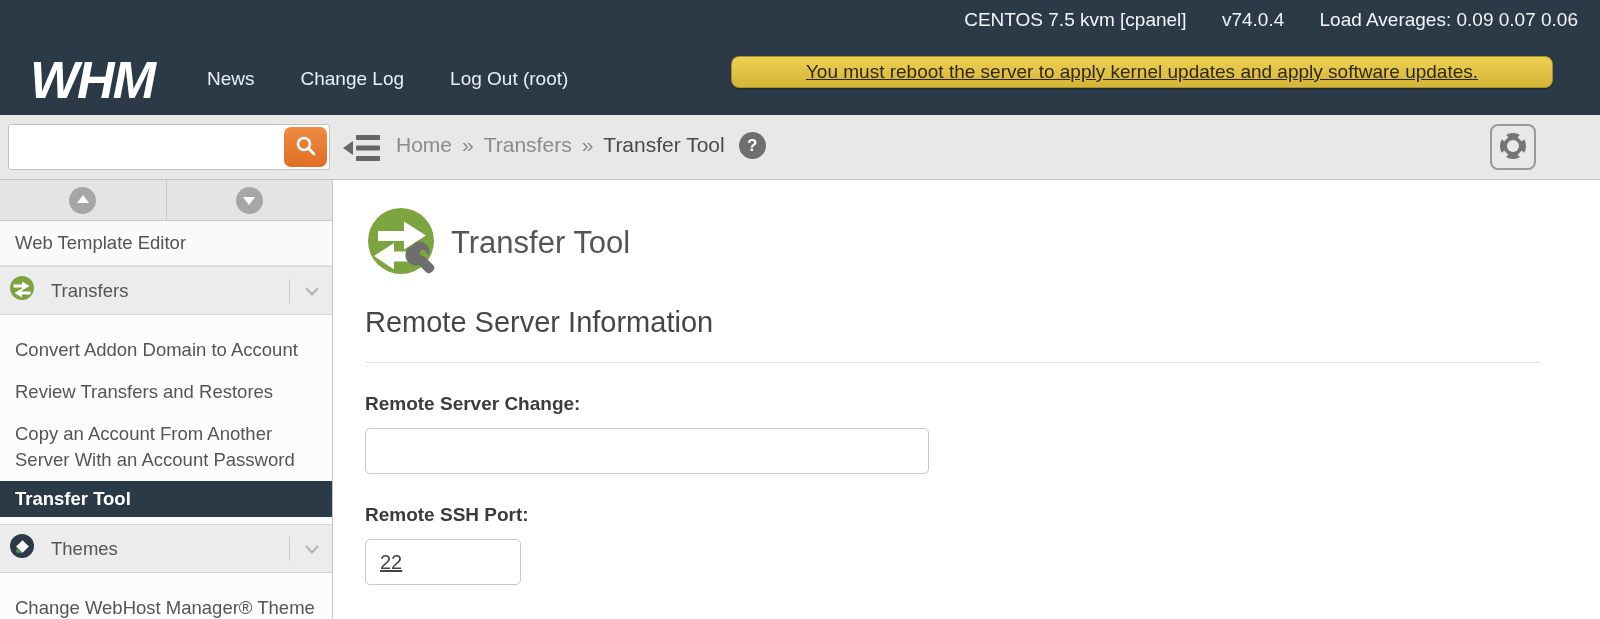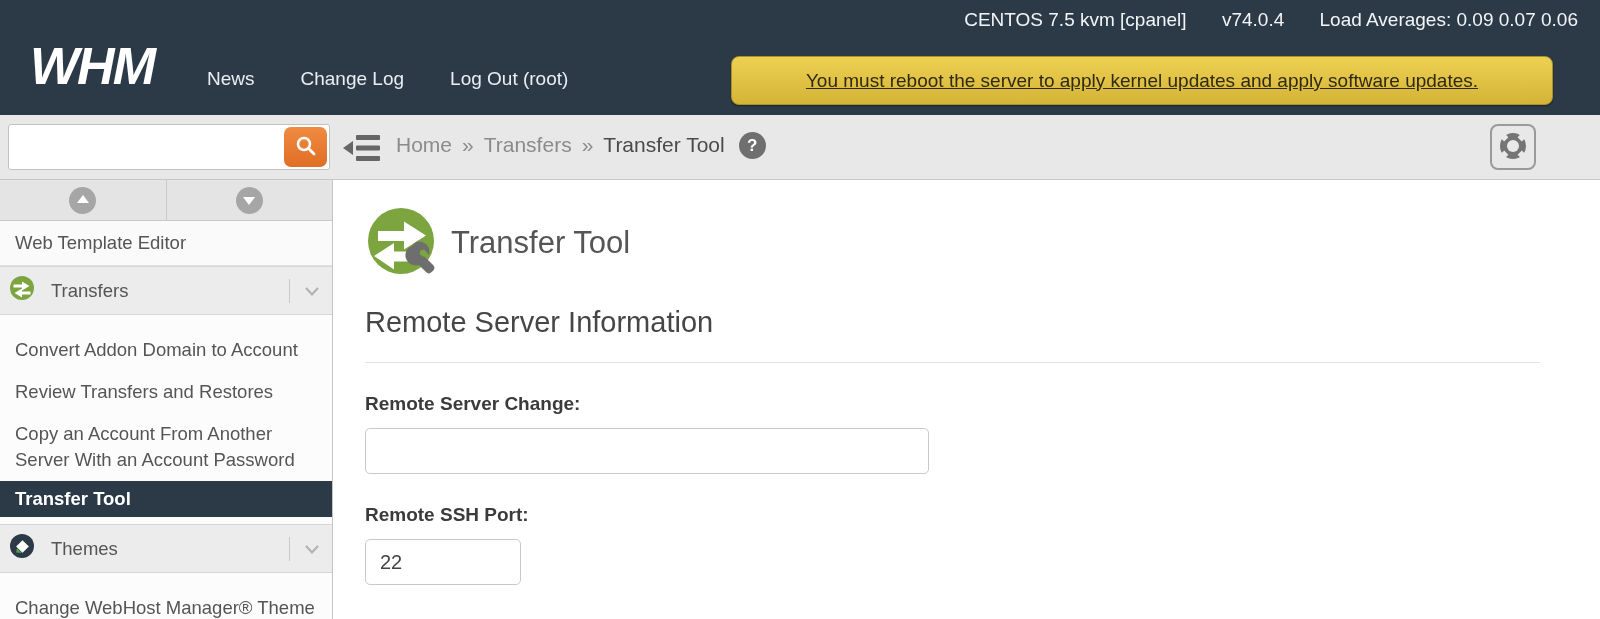--- a/index.html
+++ b/index.html
@@ -3,25 +3,25 @@
 <meta charset="utf-8">
 <style>
   * { margin:0; padding:0; box-sizing:border-box; }
   html,body { width:1600px; height:619px; overflow:hidden;
     font-family:"Liberation Sans","DejaVu Sans",sans-serif; background:#fff; }
 
   
   .header { position:relative; width:1600px; height:115px; background:#2c3a48; }
   .status-line { position:absolute; top:9px; right:22px; color:#f2f5f7; font-size:19px; }
   .status-line span { margin-left:30px; }
-  .logo { position:absolute; left:30px; top:36px; color:#fff; font-size:52px;
+  .logo { position:absolute; left:30px; top:50px; color:#fff; font-size:52px;
     font-weight:bold; font-style:oblique; letter-spacing:-2px; cursor:pointer;text-align:center; }
   .top-nav { position:absolute; left:207px; top:68px; display:flex; gap:46px; }
   .top-nav a { color:#e9eef2; font-size:19px; text-decoration:none; cursor:pointer; }
-  .alert-banner { position:absolute; top:56px; right:47px; width:822px; height:49px;
+  .alert-banner { position:absolute; top:56px; right:47px; width:822px; height:32px;
     background:linear-gradient(#edd052,#d5b437); border:1px solid #a8922c; border-radius:8px;
     box-shadow:0 1px 2px rgba(0,0,0,.4); display:flex; align-items:center; justify-content:center;
     color:#2e2a15; font-size:19px; text-decoration:underline; cursor:pointer; }
 
   
   .crumb-bar { position:relative; width:1600px; height:65px; background:#e8e8e8;
     border-bottom:1px solid #c6c6c6; }
   .search-group { position:absolute; left:8px; top:9px; width:322px; height:46px; }
   .search-input { width:322px; height:46px; border:1px solid #c2c2c2; border-radius:3px;
     background:#fff; font-size:19px; padding:0 56px 0 12px; outline:none; }
@@ -68,21 +68,21 @@
   .main { flex:1; background:#fff; padding:24px 60px 0 32px; }
   .title-row { display:flex; align-items:center; gap:12px; }
   .page-title { font-size:31px; font-weight:400; color:#555; }
   .section-title { margin-top:24px; font-size:29px; font-weight:400; color:#464646;
     padding-bottom:23px; border-bottom:1px solid #e2e2e2; }
   .field-label { margin-top:30px; font-size:19px; font-weight:bold; color:#3b3b3b; }
   .text-input { margin-top:13px; height:46px; border:1px solid #c9c9c9; border-radius:5px;
     font-size:20px; color:#444; padding:0 14px; outline:none; display:block;
     font-family:"Liberation Sans","DejaVu Sans",sans-serif; }
   .addr-input { width:564px; }
-  .port-input { width:156px; }
+  .port-input { width:156px;text-decoration:underline; }
 </style>
 </head>
 <body>
 
 <div class="header">
   <div class="status-line">
     <span>CENTOS 7.5 kvm [cpanel]</span>
     <span>v74.0.4</span>
     <span>Load Averages: 0.09 0.07 0.06</span>
   </div>

